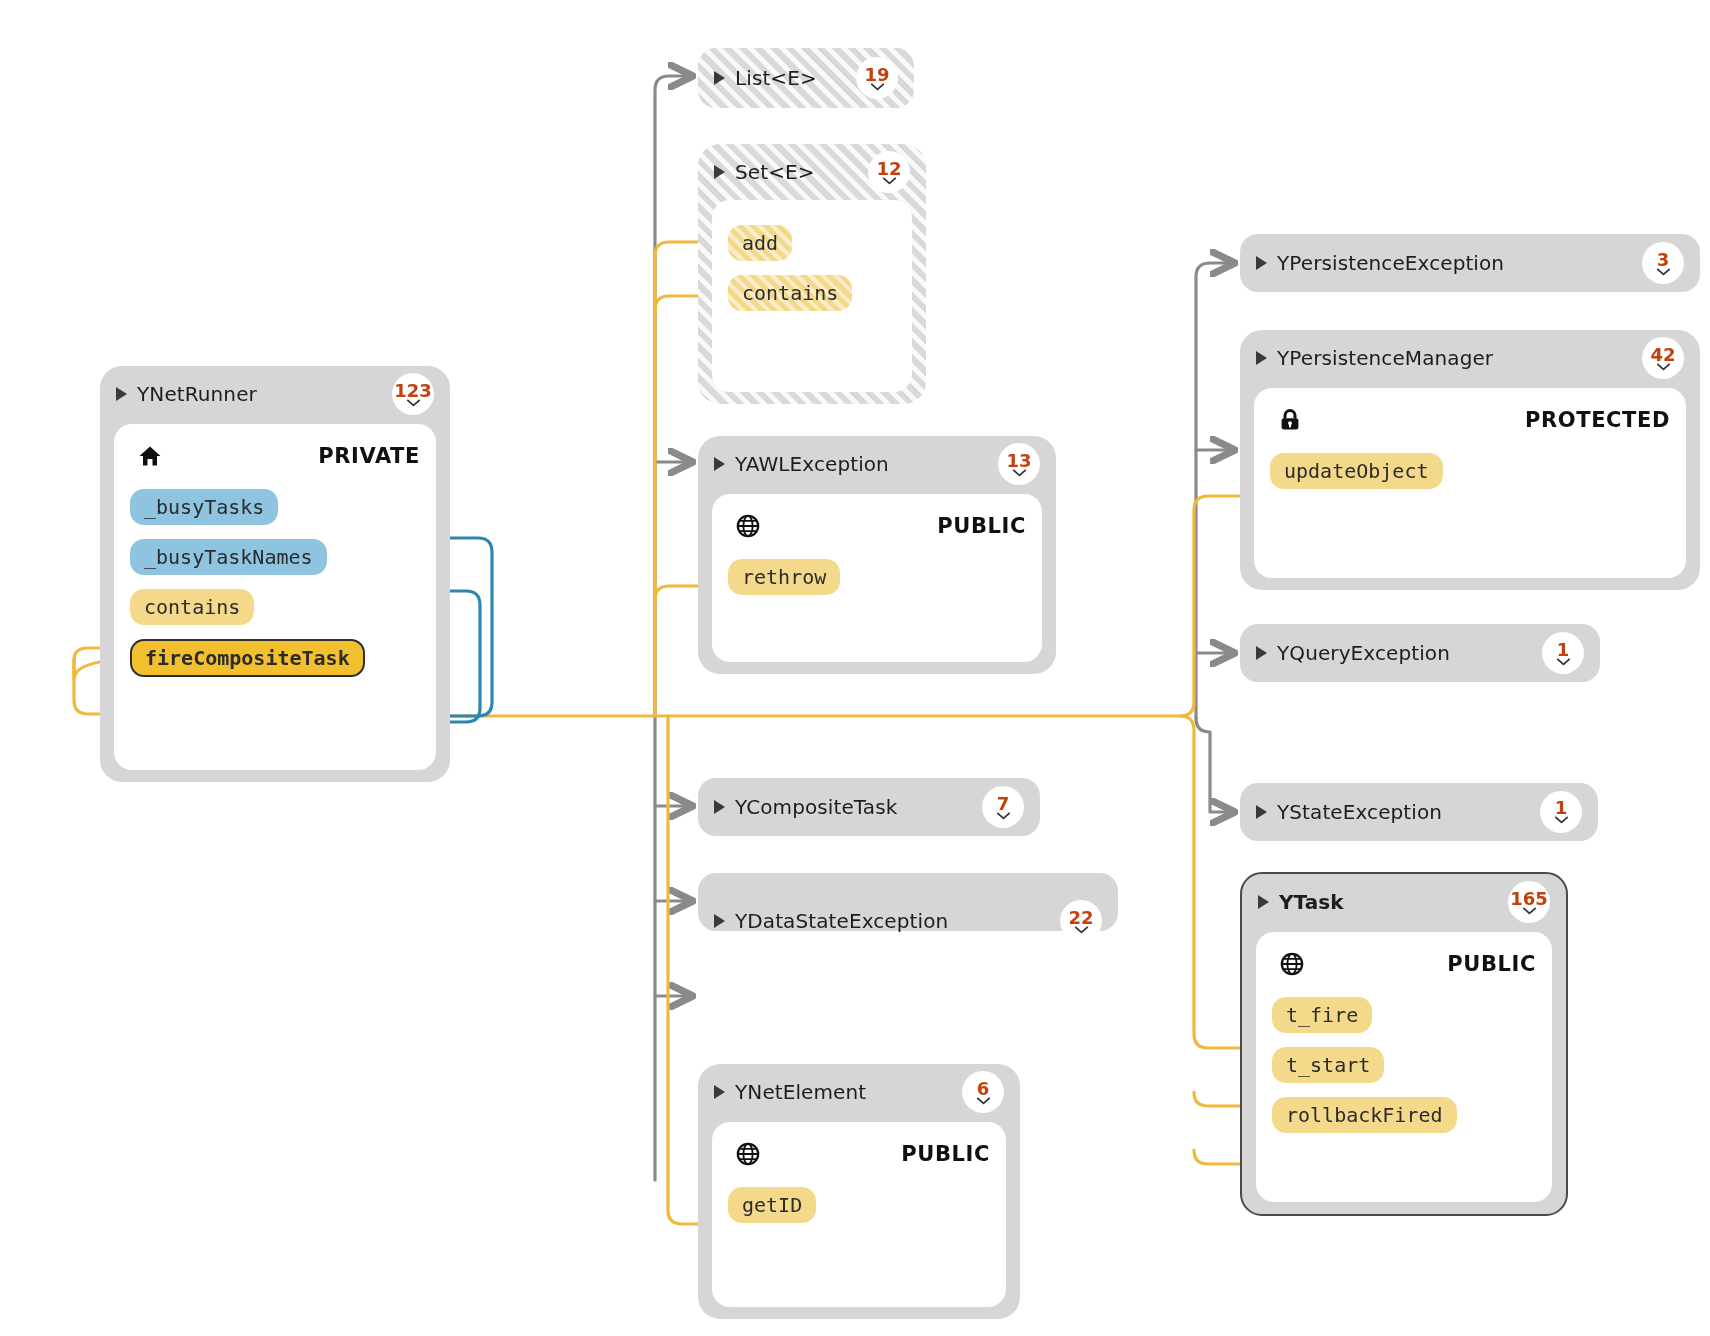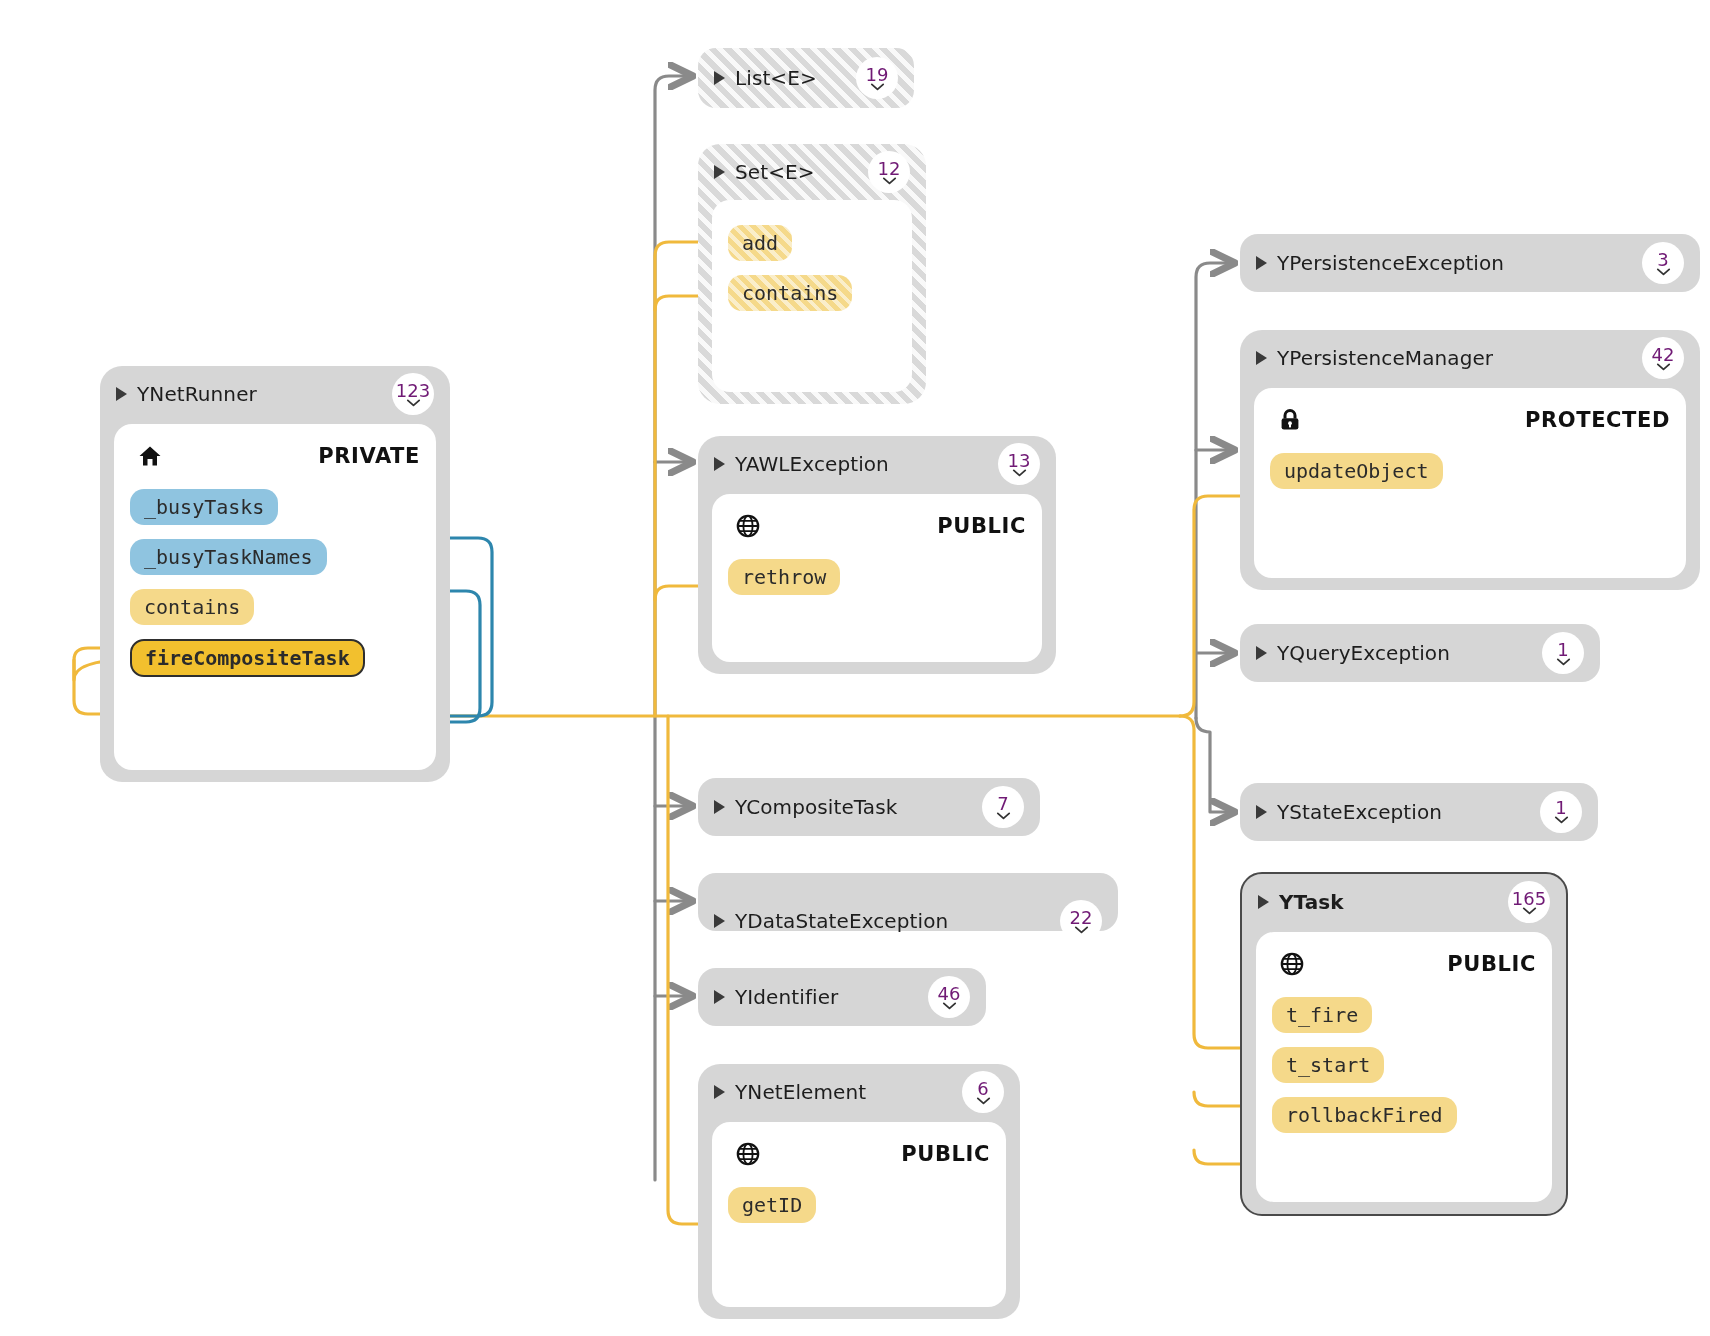--- a/index.html
+++ b/index.html
@@ -21,22 +21,22 @@
              padding:0 16px 0 14px;position:relative;box-sizing:border-box;}
   .tri{width:0;height:0;border-left:11px solid #3a3a3a;
        border-top:7.5px solid transparent;border-bottom:7.5px solid transparent;
        flex:0 0 auto;margin-left:2px;}
   .node-title{font-size:20px;color:#1d1d1d;letter-spacing:.1px;
               font-family:"DejaVu Sans",sans-serif;white-space:nowrap;}
   .node.selected .node-title{font-weight:bold;}
   .badge{margin-left:auto;width:42px;height:42px;border-radius:50%;
          background:#ffffff;display:flex;flex-direction:column;align-items:center;
          justify-content:center;flex:0 0 auto;line-height:1;}
-  .badge .num{font-size:18px;color:#701a75;font-family:"DejaVu Sans",sans-serif;
-              margin-bottom:-1px;}
+  .badge .num{font-size:18px;color:#c2410c;font-family:"DejaVu Sans",sans-serif;
+              margin-bottom:-1px;font-weight:bold;}
   .badge .chev{display:block;width:15px;height:8px;}
 
   
   .body{position:absolute;left:14px;right:14px;bottom:12px;top:58px;
         background:#ffffff;border-radius:18px;box-sizing:border-box;
         padding:14px 16px;}
   .node.hatched > .body{background:#ffffff;}
 
   .scope{display:flex;align-items:center;gap:8px;margin:6px 0 14px 8px;justify-content:space-between;}
   .scope-label{font-size:21px;font-weight:bold;color:#111;letter-spacing:.6px;
@@ -210,32 +210,20 @@
       <span class="node-title">YDataStateException</span>
       <span class="badge">
         <span class="num">22</span>
         <svg class="chev" viewBox="0 0 16 9">
             <path d="M1.6,1.6 L8,7.2 L14.4,1.6" fill="none" stroke="#333" stroke-width="2" stroke-linecap="round" stroke-linejoin="round"></path>
           </svg>
       </span>
     </div>
   </div>
 
-  <div class="node" style="left:698px;top:968px;width:288px;height:58px;border-radius:18px;">
-    <div class="node-head" style="height:58px;">
-      <span class="tri"></span>
-      <span class="node-title">YIdentifier</span>
-      <span class="badge">
-        <span class="num">46</span>
-        <svg class="chev" viewBox="0 0 16 9">
-            <path d="M1.6,1.6 L8,7.2 L14.4,1.6" fill="none" stroke="#333" stroke-width="2" stroke-linecap="round" stroke-linejoin="round"></path>
-          </svg>
-      </span>
-    </div>
-  </div>
 
   <div class="node" style="left:698px;top:1064px;width:322px;height:255px;">
     <div class="node-head">
       <span class="tri"></span>
       <span class="node-title">YNetElement</span>
       <span class="badge">
         <span class="num">6</span>
         <svg class="chev" viewBox="0 0 16 9">
             <path d="M1.6,1.6 L8,7.2 L14.4,1.6" fill="none" stroke="#333" stroke-width="2" stroke-linecap="round" stroke-linejoin="round"></path>
           </svg>

